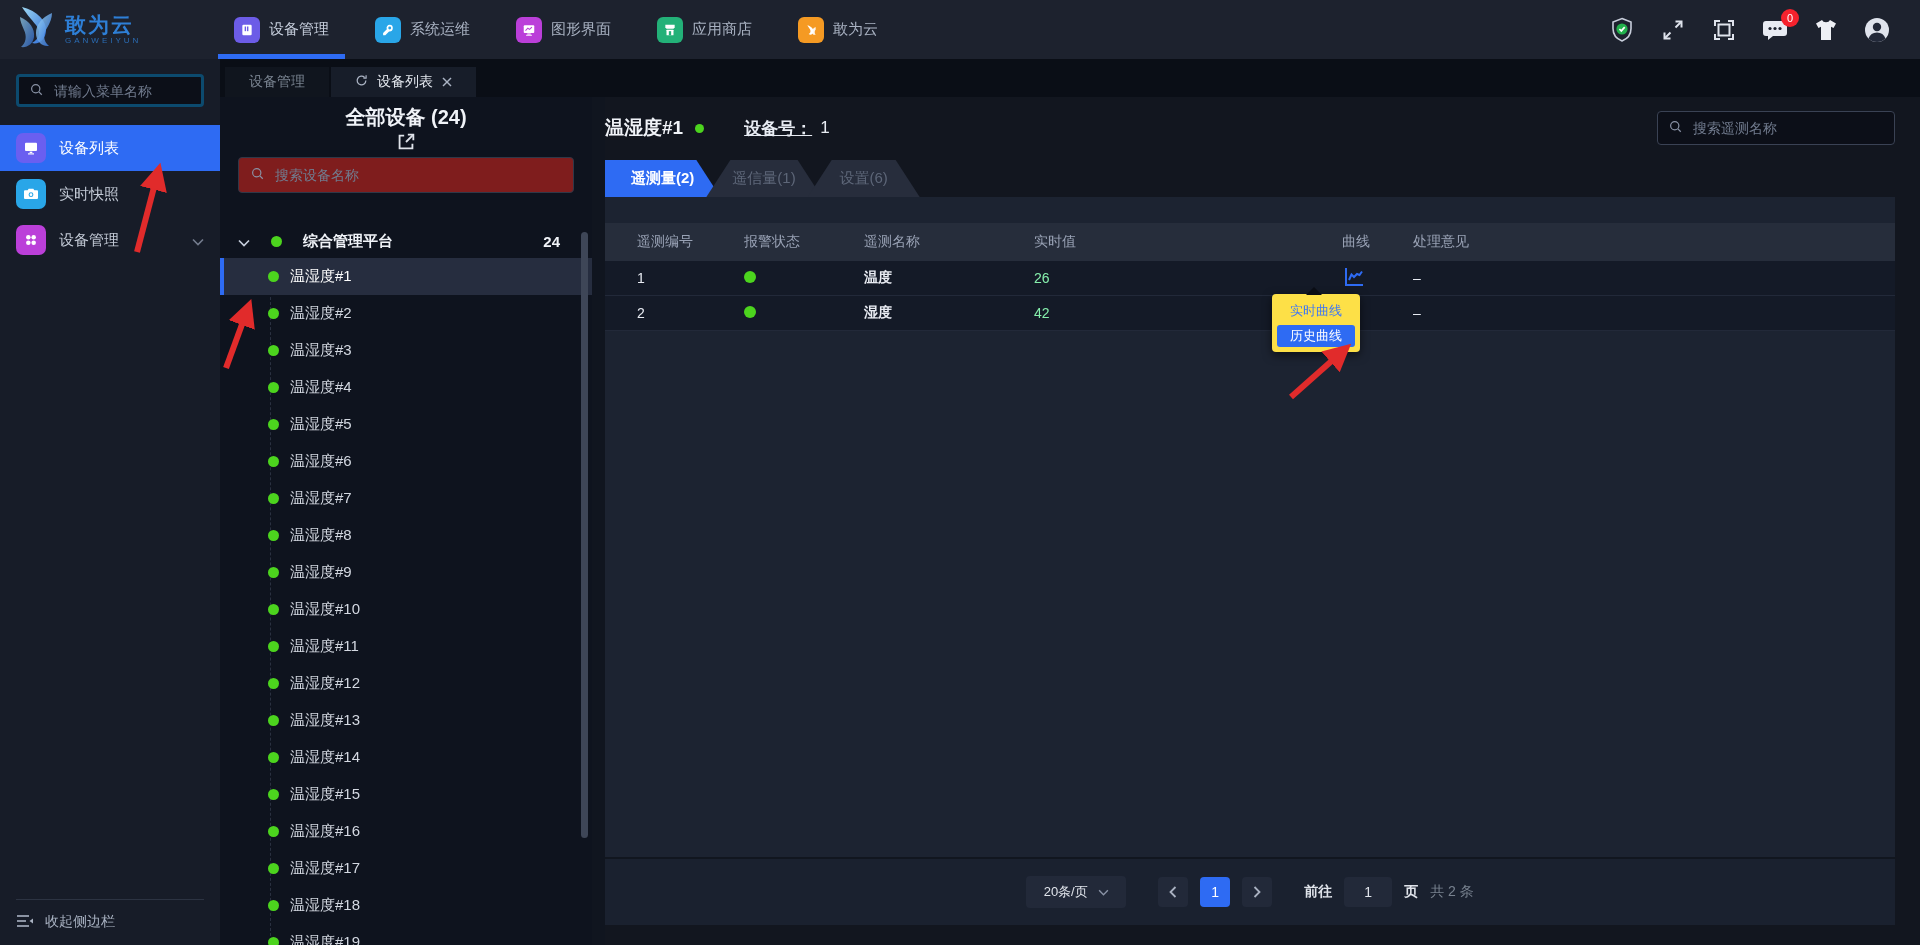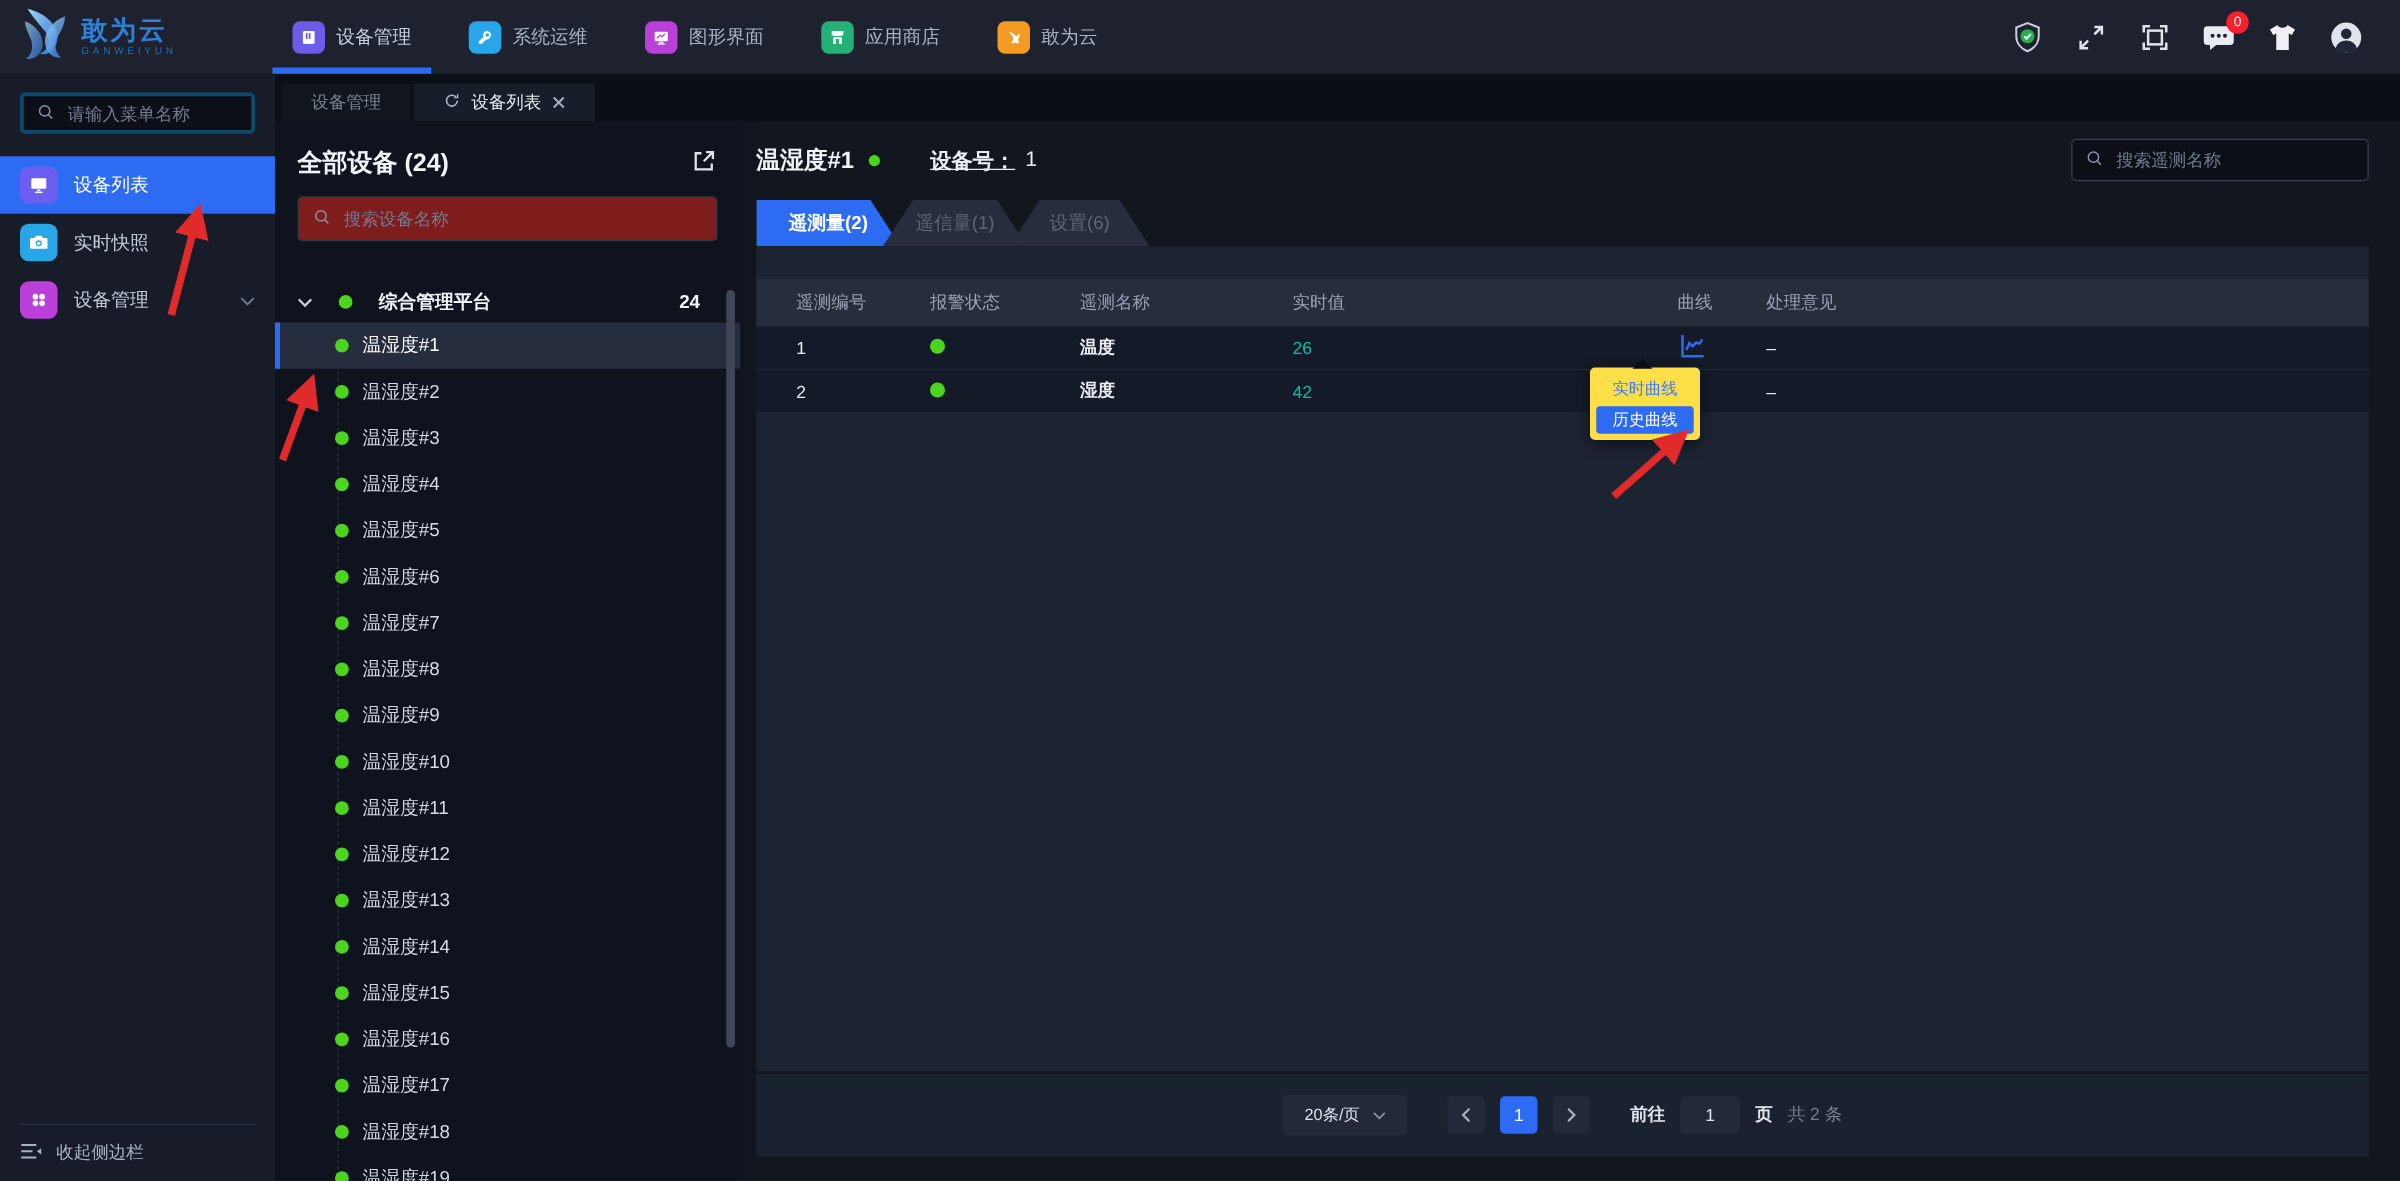--- a/index.html
+++ b/index.html
@@ -42,21 +42,21 @@
   .side-divider { border-top:1px solid #2c3342; margin-bottom:13px; }
   .collapse-row { display:flex; align-items:center; gap:11px; color:#a9b2c2; font-size:14px; cursor:pointer; }
   
   .content { flex:1; display:flex; flex-direction:column; background:#10151f; min-width:0; }
   .tabstrip { height:38px; background:#0a0e16; display:flex; align-items:flex-end; padding-left:5px; gap:2px; flex:none; }
   .tab { height:30px; display:flex; align-items:center; gap:9px; padding:0 24px; font-size:14px; color:#78828f; background:#10151e; cursor:pointer; }
   .tab.active { background:#171d29; color:#e4e8ef; }
   .content-body { flex:1; display:flex; min-height:0; }
   
   .tree-panel { width:372px; background:#0e131e; position:relative; padding:0 18px; flex:none; overflow:hidden; }
-  .tree-header { display:flex; align-items:center; justify-content:space-between; margin-top:14px; height:38px; }
+  .tree-header { display:flex; align-items:center; justify-content:center; margin-top:14px; height:38px;flex-direction:column; }
   .tree-title { font-size:20px; font-weight:bold; color:#f0f3f8; }
   .tree-search { height:36px; background:#7f1d1d; border:1px solid #303848; border-radius:4px; display:flex; align-items:center; gap:8px; padding:0 11px; margin-top:8px;justify-content:space-between; }
   .tree-root { margin-top:33px; display:flex; align-items:center; gap:21px; height:30px; color:#f0f3f8; font-weight:bold; font-size:15px; cursor:pointer; }
   .root-count { margin-left:auto; margin-right:14px; }
   .dot { width:11px; height:11px; border-radius:50%; background:#4cd41e; flex:none; }
   .tree-children { position:relative; margin:2px -18px 0; }
   .tree-children::before { content:""; position:absolute; left:50px; top:4px; bottom:0; border-left:1px dashed #414a5e; opacity:.55; }
   .tree-item { height:37px; display:flex; align-items:center; gap:11px; padding-left:48px; font-size:15px; color:#d4d9e2; position:relative; cursor:pointer; }
   .tree-item.selected { background:#262d3f; color:#fff; }
   .tree-item.selected::before { content:""; position:absolute; left:0; top:0; bottom:0; width:4px; background:#2e6bf3; }
@@ -71,21 +71,21 @@
   .main-search { margin-left:auto; width:238px; height:34px; background:#0c0f18; border:1px solid #3a4254; border-radius:4px; display:flex; align-items:center; gap:8px; padding:0 10px; }
   .device-tabs { display:flex; align-items:flex-end; height:38px; flex:none; }
   .dtab { height:37px; min-width:112px; display:flex; align-items:center; justify-content:center; font-size:15px; color:#5d6678; background:#272d3c; padding:0 26px; cursor:pointer; clip-path:polygon(24px 0, calc(100% - 24px) 0, 100% 100%, 0 100%); margin-left:-14px; }
   .dtab:first-child { clip-path:polygon(0 0, calc(100% - 24px) 0, 100% 100%, 0 100%); margin-left:0; }
   .dtab.active { background:#2e6bf3; color:#fff; font-weight:bold; }
   .table-panel { flex:1; background:#1c2331; display:flex; flex-direction:column; min-height:0; margin-bottom:20px; }
   .tgrid { display:grid; grid-template-columns:107px 120px 170px 308px 71px 1fr; align-items:center; padding-left:32px; }
   .table-head { margin-top:26px; height:38px; background:#262d3b; color:#99a2b5; font-size:14px; flex:none; }
   .table-row { height:35px; background:#141a27; border-bottom:1px solid #222939; font-size:14px; color:#e8ebf2; flex:none; }
   .cell-name { font-weight:bold; }
-  .cell-value { color:#14b8a6; }
+  .cell-value { color:#86efac; }
   .table-spacer { flex:1; }
   .table-foot { height:68px; background:#1a212f; border-top:2px solid #11161f; display:flex; align-items:center; justify-content:center; gap:12px; flex:none; }
   .pg-select { width:100px; height:32px; background:#222939; border-radius:4px; display:flex; align-items:center; justify-content:center; gap:10px; font-size:13px; color:#dfe3ea; cursor:pointer; }
   .pg-btn { width:30px; height:30px; background:#222939; border-radius:4px; display:flex; align-items:center; justify-content:center; cursor:pointer; }
   .pg-page { width:30px; height:30px; background:#2e6bf3; color:#fff; border-radius:4px; display:flex; align-items:center; justify-content:center; font-size:14px; cursor:pointer; }
   .pg-text { color:#dfe3ea; font-size:14px; }
   .pg-muted { color:#78828f; font-size:14px; }
   .pg-input { width:48px; height:30px; background:#222939; border:none; border-radius:4px; color:#dfe3ea; text-align:center; font-size:14px; outline:none; font-family:"Liberation Sans", sans-serif; }
   .pg-gap { width:8px; }
   

